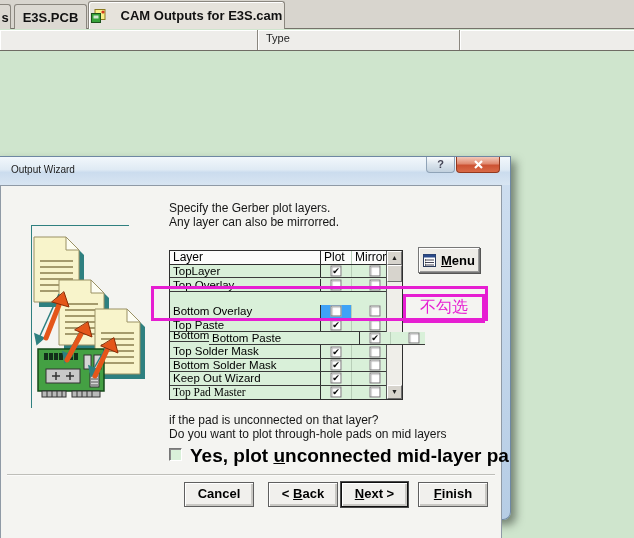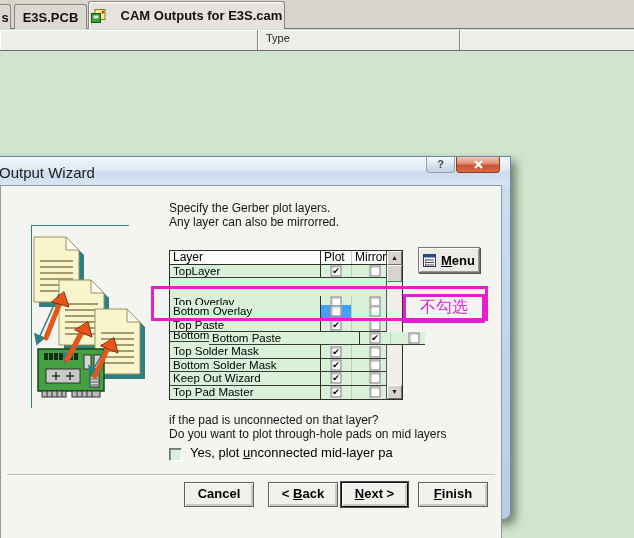--- a/index.html
+++ b/index.html
@@ -23,21 +23,21 @@
   .hcell.c3{left:460px;width:174px;border-right:none}
 
   .workarea{position:absolute;left:0;top:51px;width:634px;height:487px;background:#cfe5cd}
 
   
   .dialog{position:absolute;left:-6px;top:156px;width:517px;height:364px;
           background:linear-gradient(#cfdff0,#b6cde5);border:1px solid #6e87a3;border-left:none;
           border-radius:0 0 8px 8px;box-shadow:5px 5px 8px rgba(45,55,45,.55);z-index:20}
   .titlebar{position:absolute;left:0;top:0;right:0;height:28px;
             background:linear-gradient(#f2f7fb,#dfeaf4 45%,#cbdcee 55%,#d8e5f2)}
-  .title{position:absolute;left:5px;top:7px;font-size:15px;color:#1c1c1c}
+  .title{position:absolute;left:17px;top:7px;font-size:10px;color:#1c1c1c}
   .winbtns{position:absolute;top:0;right:10px;display:flex;gap:1px}
   .btn-help{width:29px;height:16px;background:linear-gradient(#fbfdfe,#d9e3ec 50%,#c2d1de);
             border:1px solid #8fa3b7;border-top:none;border-radius:0 0 4px 4px;
             color:#445;font-weight:bold;font-size:11px;text-align:center;line-height:14px}
   .btn-close{width:44px;height:16px;background:linear-gradient(#f3c8b9,#e08a70 45%,#cc5233 55%,#d96a47);
              border:1px solid #93391f;border-top:none;border-radius:0 0 4px 4px;
              display:flex;align-items:center;justify-content:center}
 
   .client{position:absolute;left:6px;top:28px;width:502px;height:419px;background:#f4f4f1;border:1px solid #8f9aa6}
 
@@ -76,21 +76,21 @@
             display:flex;align-items:center;justify-content:center;gap:5px;font-weight:bold;font-size:13px;color:#000}
 
   
   .hl-rect{position:absolute;left:150px;top:100px;width:337px;height:35px;border:3px solid #e61ed2;z-index:40;pointer-events:none}
   .hl-textbox{position:absolute;left:402px;top:108px;width:82px;height:29px;border:3px solid #e61ed2;z-index:41;
               display:flex;justify-content:center;font-size:16px;color:#e61ed2}
 
   
   .yes-cbx{position:absolute;left:168px;top:262px;width:13px;height:13px;background:#d9f0d9;
            border:1px solid #fff;border-top-color:#777;border-left-color:#777;box-shadow:inset 1px 1px 0 #8a8a8a}
-  .yes-label{position:absolute;left:189px;top:259px;font-weight:normal;font-size:13px;color:#000;white-space:nowrap}
+  .yes-label{position:absolute;left:189px;top:259px;font-weight:bold;font-size:19px;color:#000;white-space:nowrap}
 
   .groove{position:absolute;left:6px;top:288px;width:488px;height:2px;border-top:1px solid #a8a8a2;border-bottom:1px solid #fff;opacity:.7}
 
   
   .dbtn{position:absolute;top:296px;height:25px;background:#f1f0ed;border:1px solid #5f5f5f;
         box-shadow:inset 1px 1px 0 #fff, inset -2px -2px 0 #c9c8c4;
         font-weight:bold;font-size:13px;text-align:center;line-height:22px;color:#000}
   .dbtn u, .menu-btn u, .yes-label u{text-decoration:underline}
   #btn-cancel{left:183px;width:70px}
   #btn-back{left:267px;width:70px}
@@ -236,21 +236,21 @@
           </div>
           <div class="trow" style="top: 34px; margin-top: 44px;">
             <div class="tc c-layer">BottomLayer</div>
             <div class="tc c-plot">
               <div class="cbx">✔</div>
             </div>
             <div class="tc c-mirror">
               <div class="cbx"></div>
             </div>
           </div>
-          <div class="trow" style="top: 45px; padding-left: 48px;">
+          <div class="trow" style="top: 28px; padding-left: 48px;">
             <div class="tc c-layer">Top Overlay</div>
             <div class="tc c-plot">
               <div class="cbx"></div>
             </div>
             <div class="tc c-mirror">
               <div class="cbx"></div>
             </div>
           </div>
           <div class="trow" style="top: 54.2px;">
             <div class="tc c-layer">Bottom Overlay</div>
@@ -299,21 +299,21 @@
           </div>
           <div class="trow" style="top: 121.2px;">
             <div class="tc c-layer">Keep Out Wizard</div>
             <div class="tc c-plot">
               <div class="cbx">✔</div>
             </div>
             <div class="tc c-mirror">
               <div class="cbx"></div>
             </div>
           </div>
-          <div class="trow" style="top: 134.6px;">
+          <div class="trow" style="top: 134.6px; font-family: Liberation Serif, serif;">
             <div class="tc c-layer">Top Pad Master</div>
             <div class="tc c-plot">
               <div class="cbx">✔</div>
             </div>
             <div class="tc c-mirror">
               <div class="cbx"></div>
             </div>
           </div>
         </div>
 

